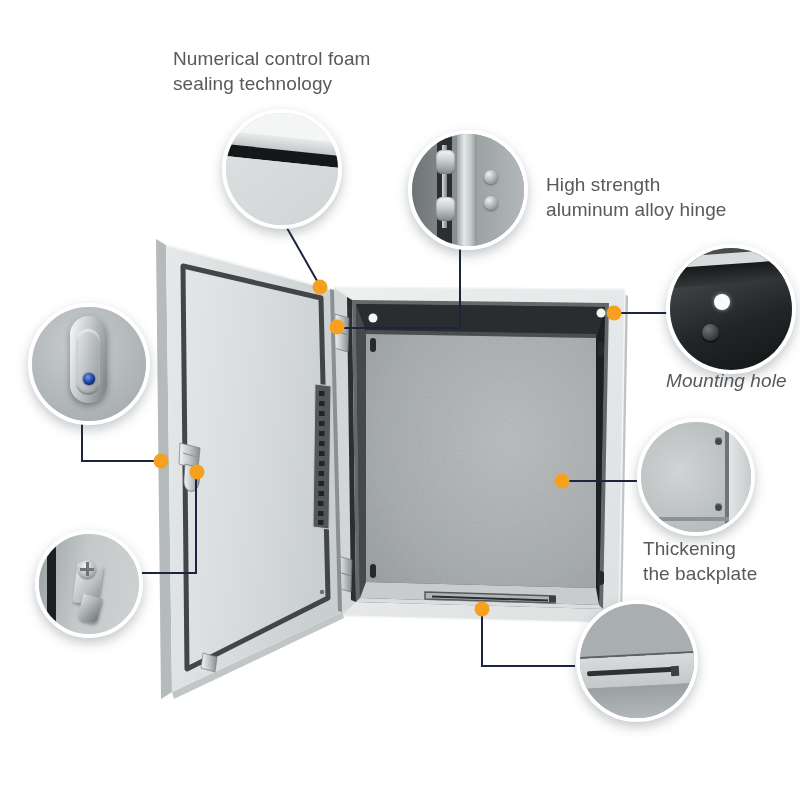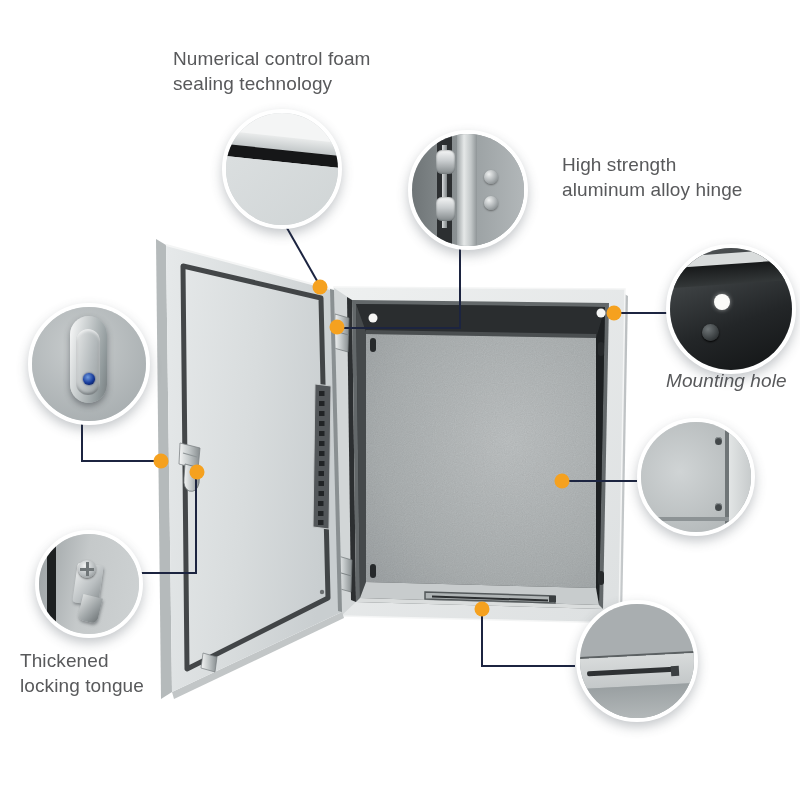--- a/index.html
+++ b/index.html
@@ -289,19 +289,19 @@
     <div class="doorEdge"></div>
     <div class="plate"></div>
     <div class="hook"></div>
     <div class="screw"></div>
     <div class="cross"></div>
     <div class="cross2"></div>
   </div>
 
   <div class="label" style="left:173px;top:46px;width:240px;">Numerical control foam
 sealing technology</div>
-  <div class="label" style="left:546px;top:152px;width:230px;margin-left:16px;">High strength
+  <div class="label" style="left:546px;top:172px;width:230px;">High strength
 aluminum alloy hinge</div>
   <div class="label" style="left:666px;top:368px;width:130px;font-style:italic;">Mounting hole</div>
-  <div class="label" style="left:20px;top:648px;width:170px;">Thickened
-locking tongue</div>
+  <div class="label" style="left:643px;top:536px;width:150px;">Thickening
+the backplate</div>
 
 </div>
 
 </body></html>

